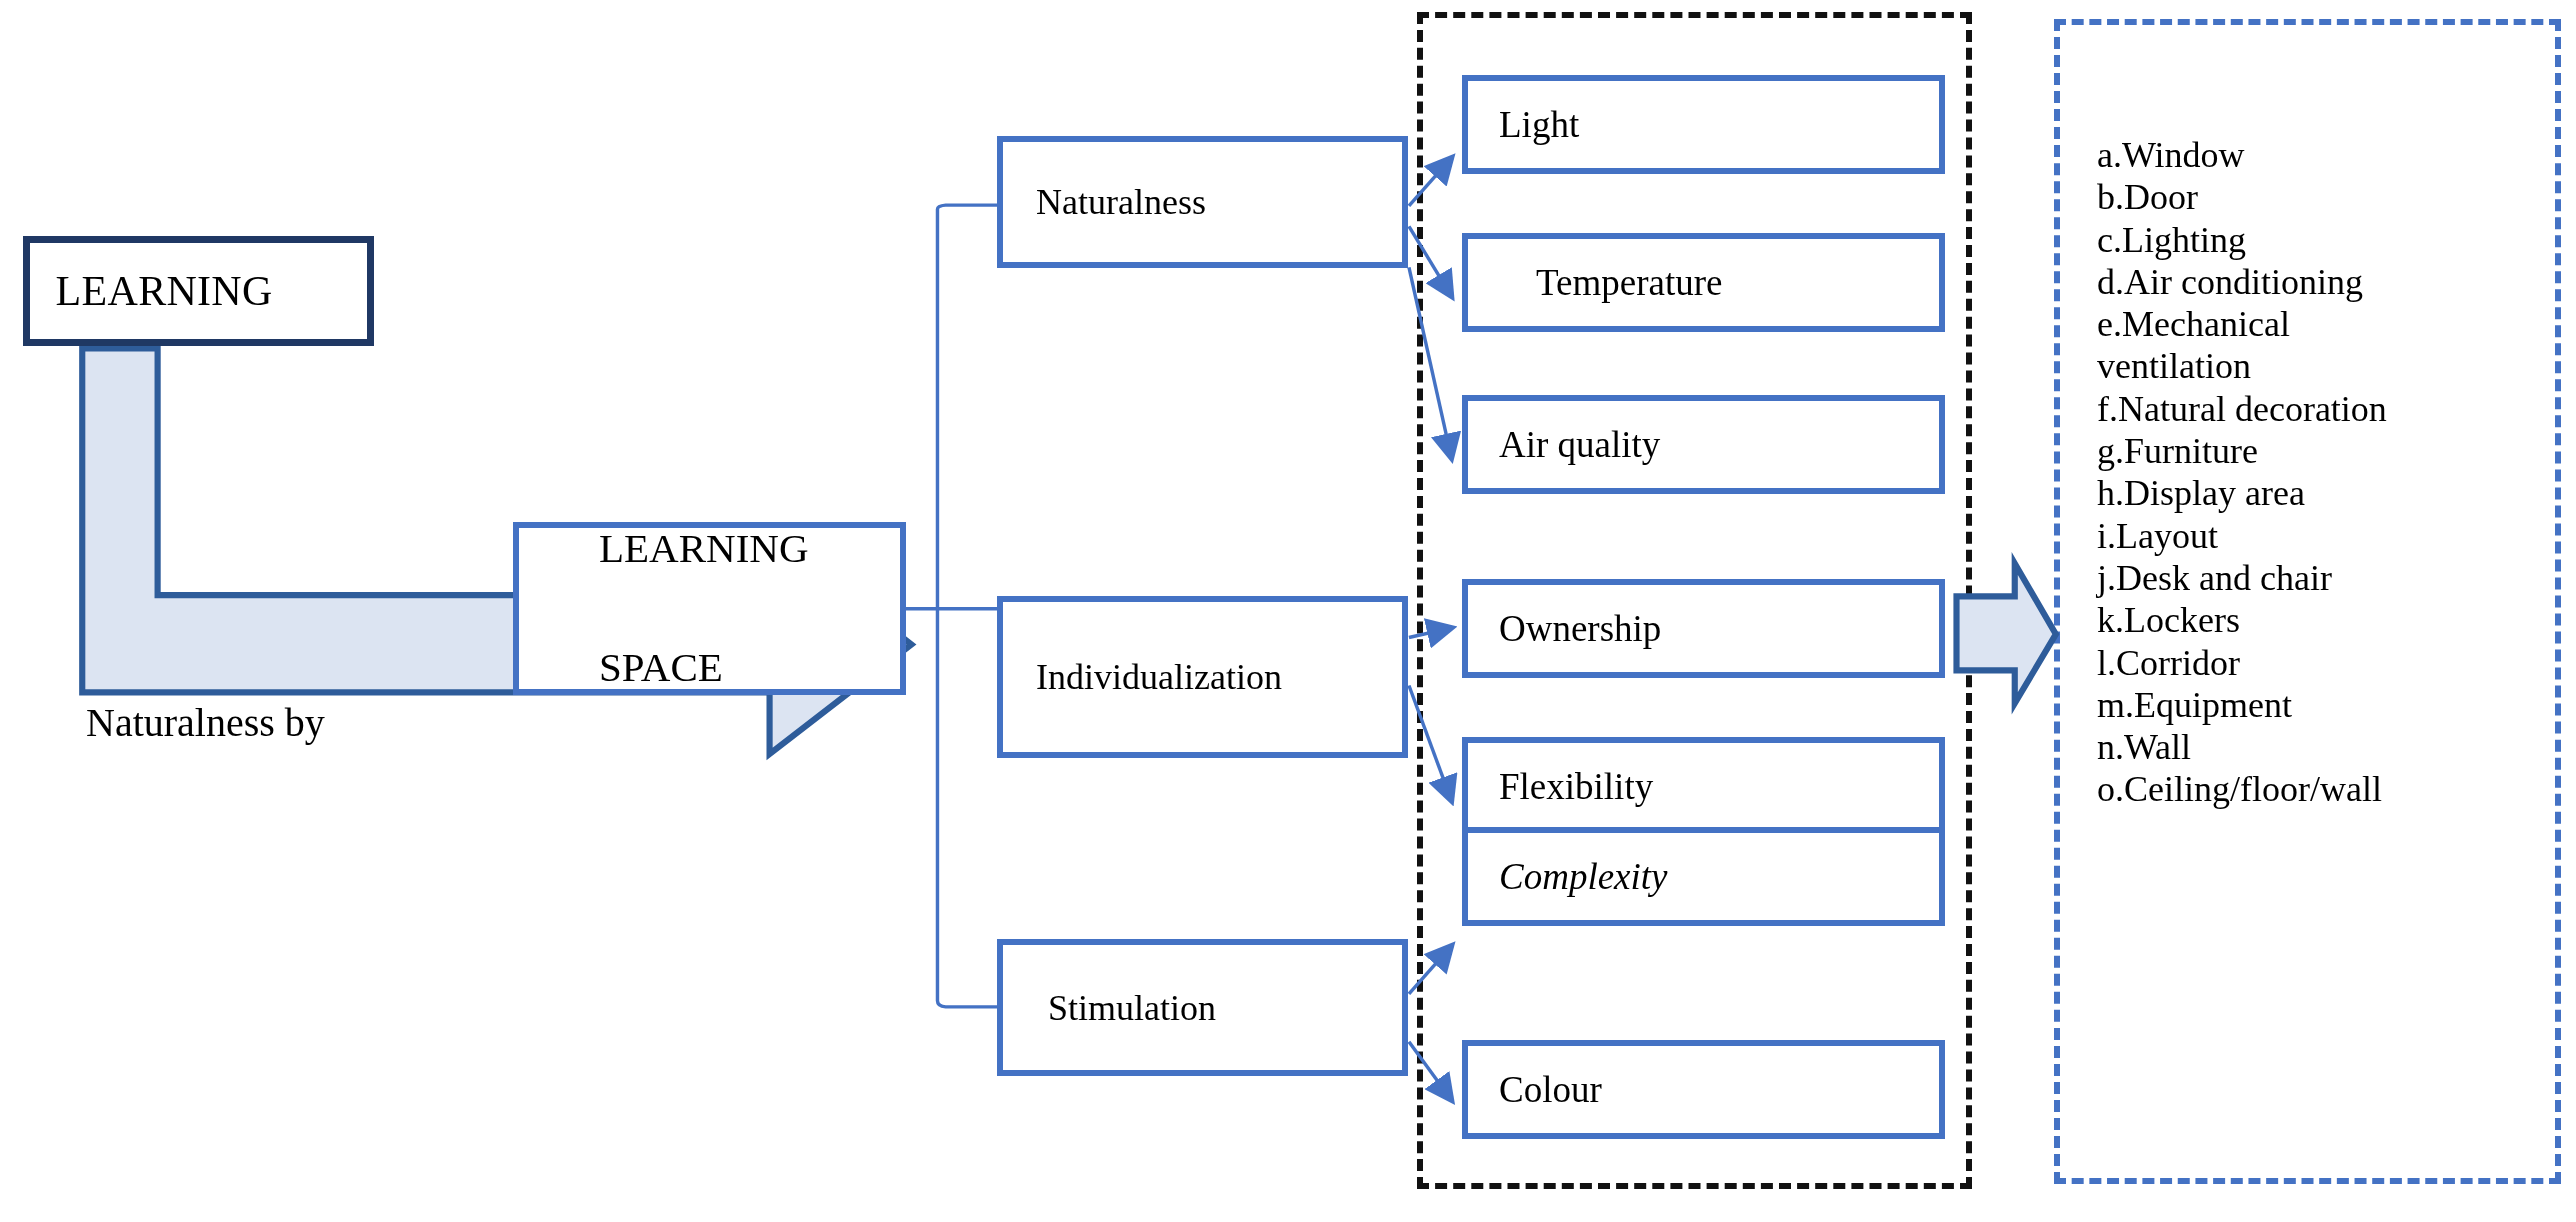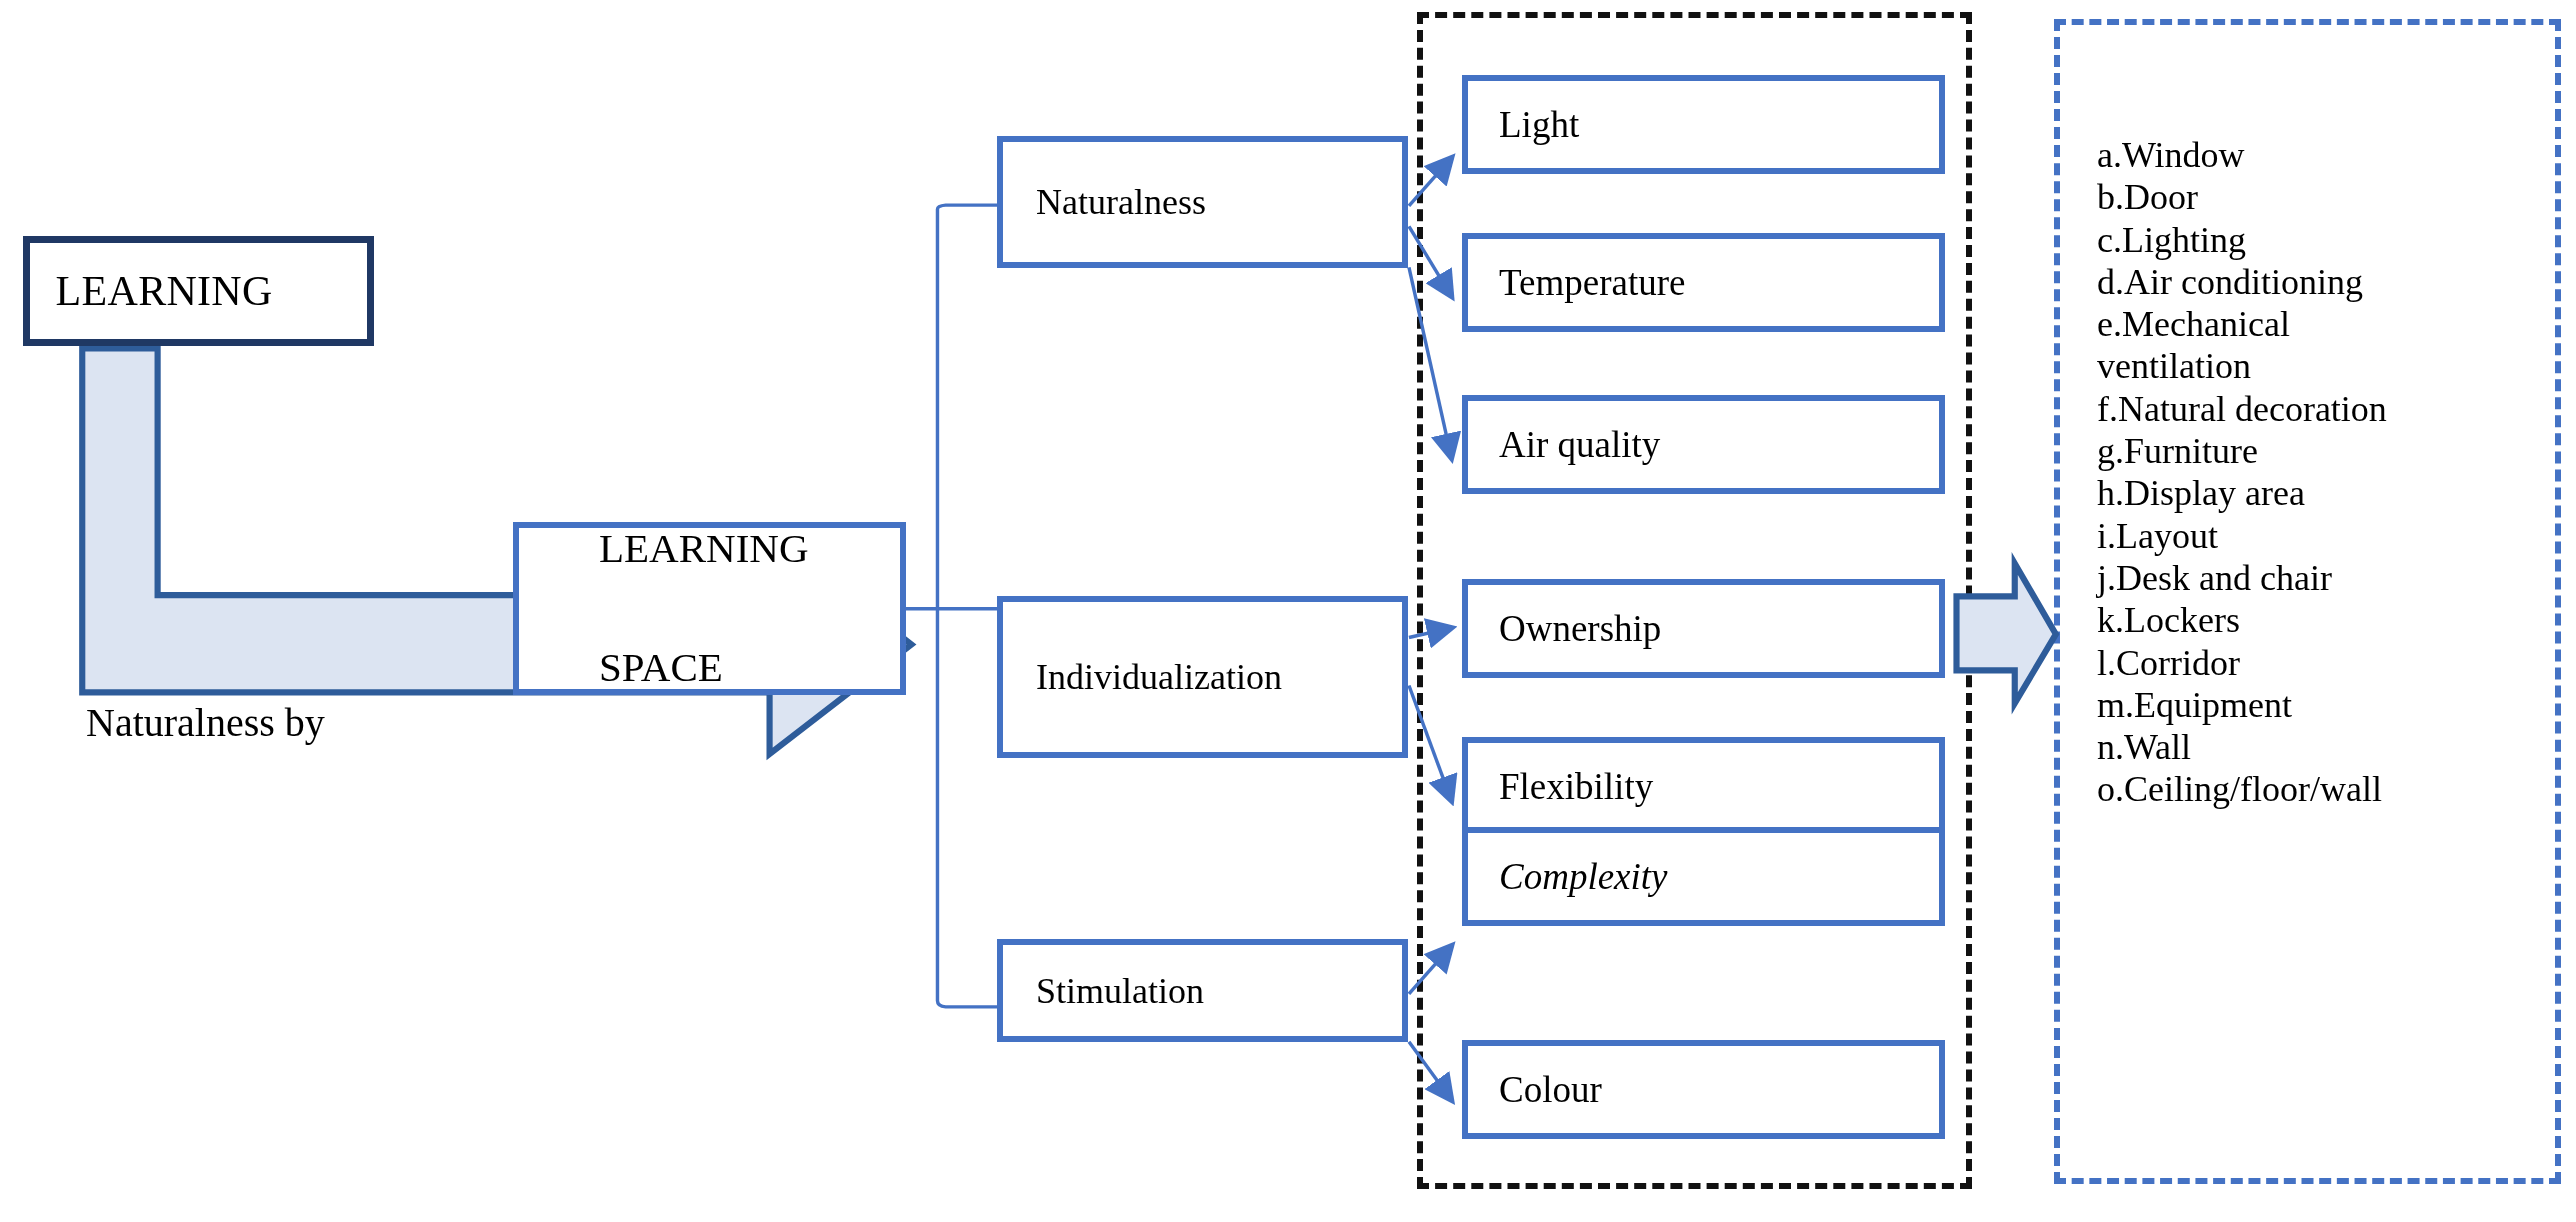--- a/index.html
+++ b/index.html
@@ -19,28 +19,28 @@
   #learning-space{left:513px;top:522px;width:393px;height:173px;
             border:6.2px solid #4472C4;justify-content:flex-start;}
   #learning-space span{font-size:41px;padding-left:40px;line-height:1.45;}
 
   
   .cat{border:6.2px solid #4472C4;left:997px;width:411px;height:132px;
        justify-content:flex-start;}
   .cat span{font-size:36px;padding-left:33px;}
   #cat-naturalness{top:136px;}
   #cat-individualization{top:596px;height:162px;}
-  #cat-stimulation{top:939px;height:103px;}
+  #cat-stimulation{top:939px;height:137px;padding-left:12px;}
 
   
   .attr{border:6.2px solid #4472C4;left:1462px;width:483px;height:99px;
         justify-content:flex-start;}
   .attr span{font-size:37px;padding-left:31px;}
   #attr-light       {top:75px;}
-  #attr-temperature {top:233px;}
+  #attr-temperature {top:233px;padding-left:37px;}
   #attr-airquality  {top:395px;}
   #attr-ownership   {top:579px;}
   #attr-flexibility {top:737px;}
   #attr-complexity  {top:827px;font-style:italic;}
   #attr-colour      {top:1040px;}
   #dash-black-box{position:absolute;left:1417px;top:12.3px;width:555px;height:1177px;
       border:6.9px dashed #111;box-sizing:border-box;}
   #dash-blue-box{position:absolute;left:2054px;top:19px;width:507px;height:1165px;
       border:6.9px dashed #4472C4;box-sizing:border-box;}
 

